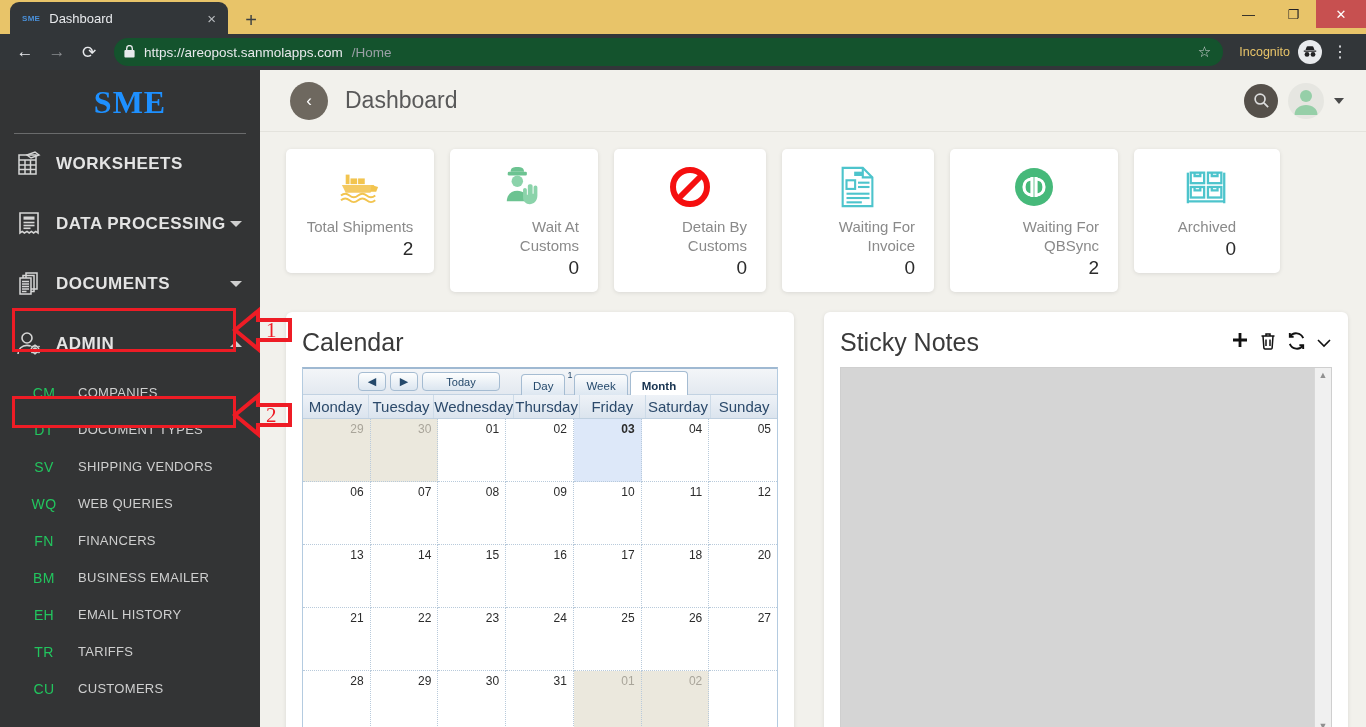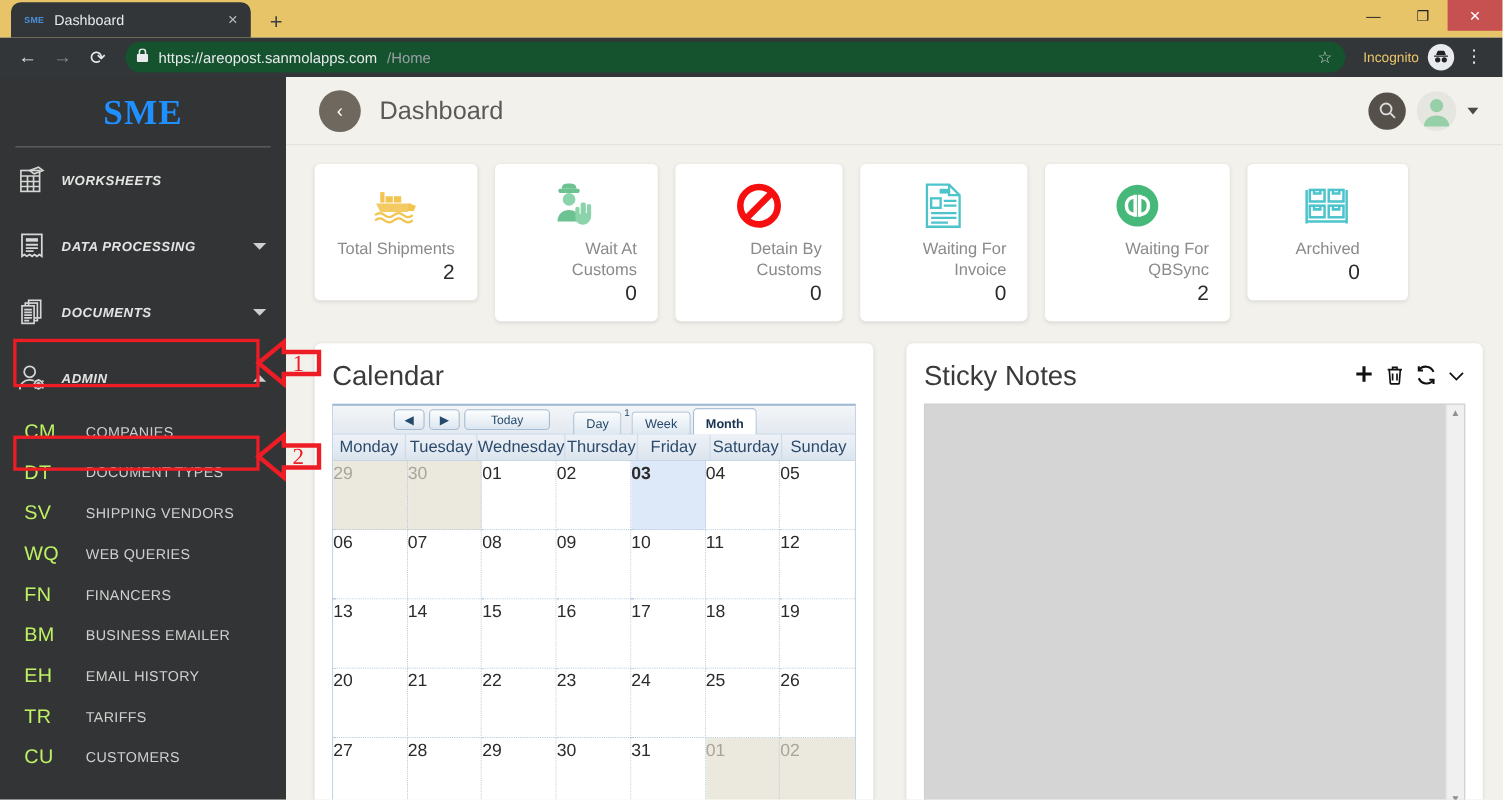--- a/index.html
+++ b/index.html
@@ -73,34 +73,34 @@
     font-family: "Liberation Serif", serif; font-size: 32px; color: #1e90ff; font-weight: bold;
     letter-spacing: 1px;
   }
   .brand-rule { height: 1px; background: #6a6b6c; margin: 2px 14px 0; }
 
   .nav-item {
     display: flex; align-items: center; height: 60px; padding: 0 18px 0 14px;
     color: #e4e4e4; position: relative;
   }
   .nav-icon { width: 42px; flex-shrink: 0; display: flex; align-items: center; }
-  .nav-label { font-size: 12px; font-weight: bold; letter-spacing: .5px; flex:1;font-style:italic; }
+  .nav-label { font-size: 17px; font-weight: bold; letter-spacing: .5px; flex:1; }
   .caret-down {
     width: 0; height: 0; border-left: 6px solid transparent; border-right: 6px solid transparent;
     border-top: 6px solid #cfcfcf;
   }
   .caret-up {
     width: 0; height: 0; border-left: 6px solid transparent; border-right: 6px solid transparent;
     border-bottom: 6px solid #cfcfcf;
   }
   .sub-item {
     display: flex; align-items: center; height: 37px; padding-left: 22px; color: #cfcfcf;
     position: relative;
   }
-  .sub-abbr { width: 44px; color: #bef264; font-size: 18px; flex-shrink: 0; letter-spacing:.4px;}
+  .sub-abbr { width: 44px; color: #22c55e; font-size: 14px; flex-shrink: 0; letter-spacing:.4px;text-align:center;}
   .sub-label { font-size: 13px; letter-spacing: .3px; margin-left: 12px; }
 
   
   .annot-box { position: absolute; border: 3px solid #ee1c25; pointer-events: none; }
   .annot-arrow { position: absolute; pointer-events: none; }
 
   
   .content { flex: 1; display: flex; flex-direction: column; overflow: hidden; }
   .pagehead {
     height: 62px; display: flex; align-items: center; padding: 0 22px 0 30px;
@@ -181,21 +181,21 @@
     background: linear-gradient(#eef2f7,#dbe4ee); border-bottom: 1px solid #bfd0e0;
   }
   .cal-dow div {
     text-align: center; font-size: 15px; color: #2c4a6b; padding: 3px 0;
     border-right: 1px solid #cddbe8;
   }
   .cal-dow div:last-child { border-right: none; }
   .cal-grid { display: grid; grid-template-columns: repeat(7,1fr); grid-auto-rows: 63px; }
   .cal-cell {
     border-right: 1px dotted #b8cadb; border-bottom: 1px dotted #b8cadb;
-    padding: 3px 6px 0 0; font-size: 16px; color: #2b2b2b;
+    padding: 3px 6px 0 0; text-align: right; font-size: 12px; color: #2b2b2b;
     background: #fff;
   }
   .cal-cell:nth-child(7n) { border-right: none; }
   .cal-cell.other { background: #ebe8dd; color: #a9a59a; }
   .cal-cell.today { background: #dde8f9; font-weight: bold; }
 
   
   .notes-box {
     flex: 1; background: #d5d5d5; border: 1px solid #cfcfcf; display: flex; position: relative;
     min-height: 360px;
@@ -535,21 +535,20 @@
                   <div class="cal-cell">09</div>
                   <div class="cal-cell">10</div>
                   <div class="cal-cell">11</div>
                   <div class="cal-cell">12</div>
                   <div class="cal-cell">13</div>
                   <div class="cal-cell">14</div>
                   <div class="cal-cell">15</div>
                   <div class="cal-cell">16</div>
                   <div class="cal-cell">17</div>
                   <div class="cal-cell">18</div>
-                  <div class="cal-cell">19</div>
                   <div class="cal-cell">20</div>
                   <div class="cal-cell">21</div>
                   <div class="cal-cell">22</div>
                   <div class="cal-cell">23</div>
                   <div class="cal-cell">24</div>
                   <div class="cal-cell">25</div>
                   <div class="cal-cell">26</div>
                   <div class="cal-cell">27</div>
                   <div class="cal-cell">28</div>
                   <div class="cal-cell">29</div>

